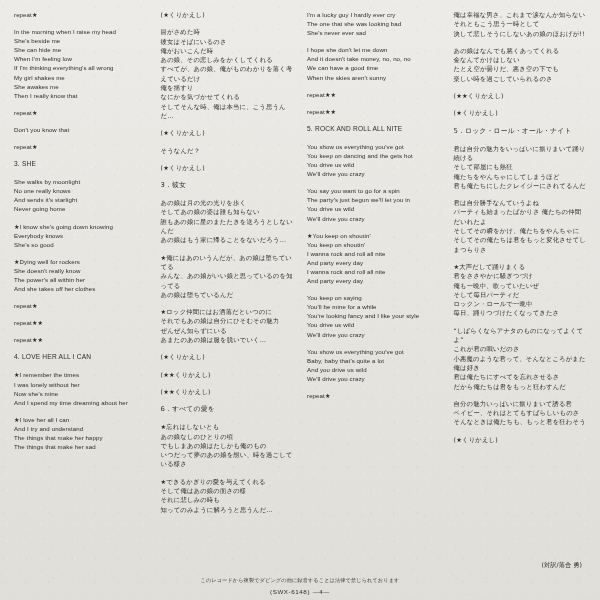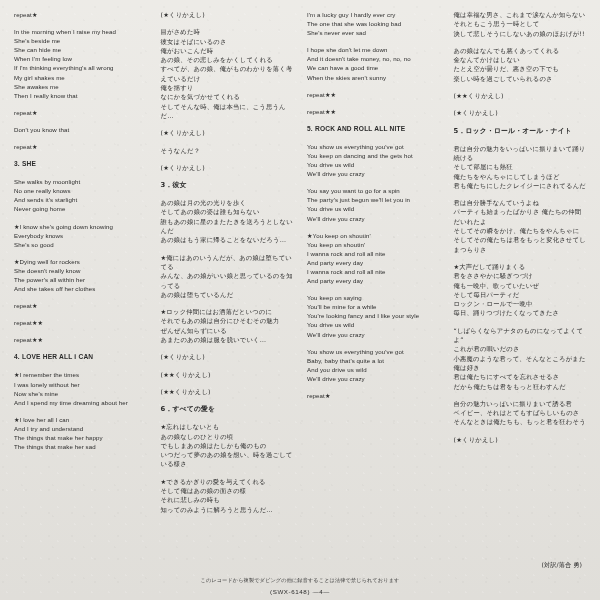--- a/index.html
+++ b/index.html
@@ -40,21 +40,21 @@
     letter-spacing:0.1px;
   }
   .jp .ln{
     font-size:6.3px;
     line-height:9.3px;
     letter-spacing:0.2px;
   }
   .head{
     font-size:6.6px;
     line-height:10px;
-    font-weight:bold;
+    font-weight:normal;
     margin-bottom:3px;
     letter-spacing:0.2px;
   }
   .jp .head{font-size:6.8px;}
   .credit{
     position:absolute;
     right:18px;
     bottom:30px;
     font-size:6.3px;
     font-family:"DejaVu Sans", sans-serif;

